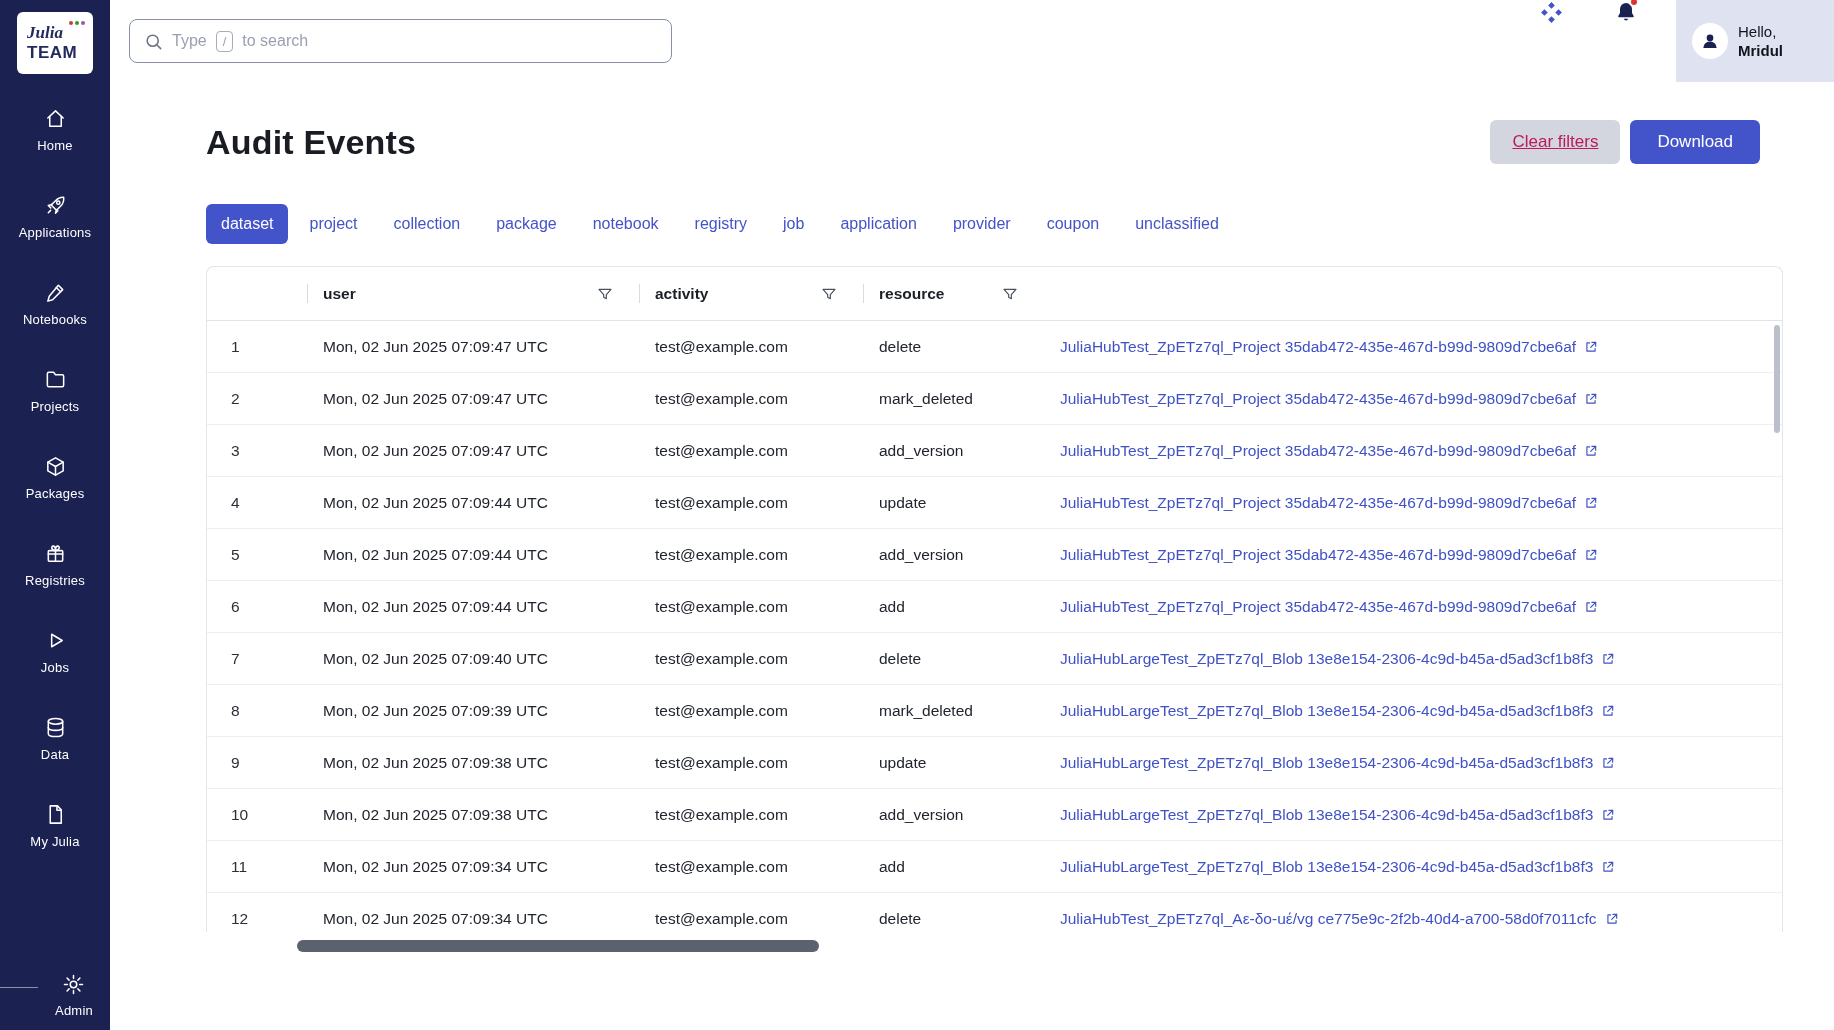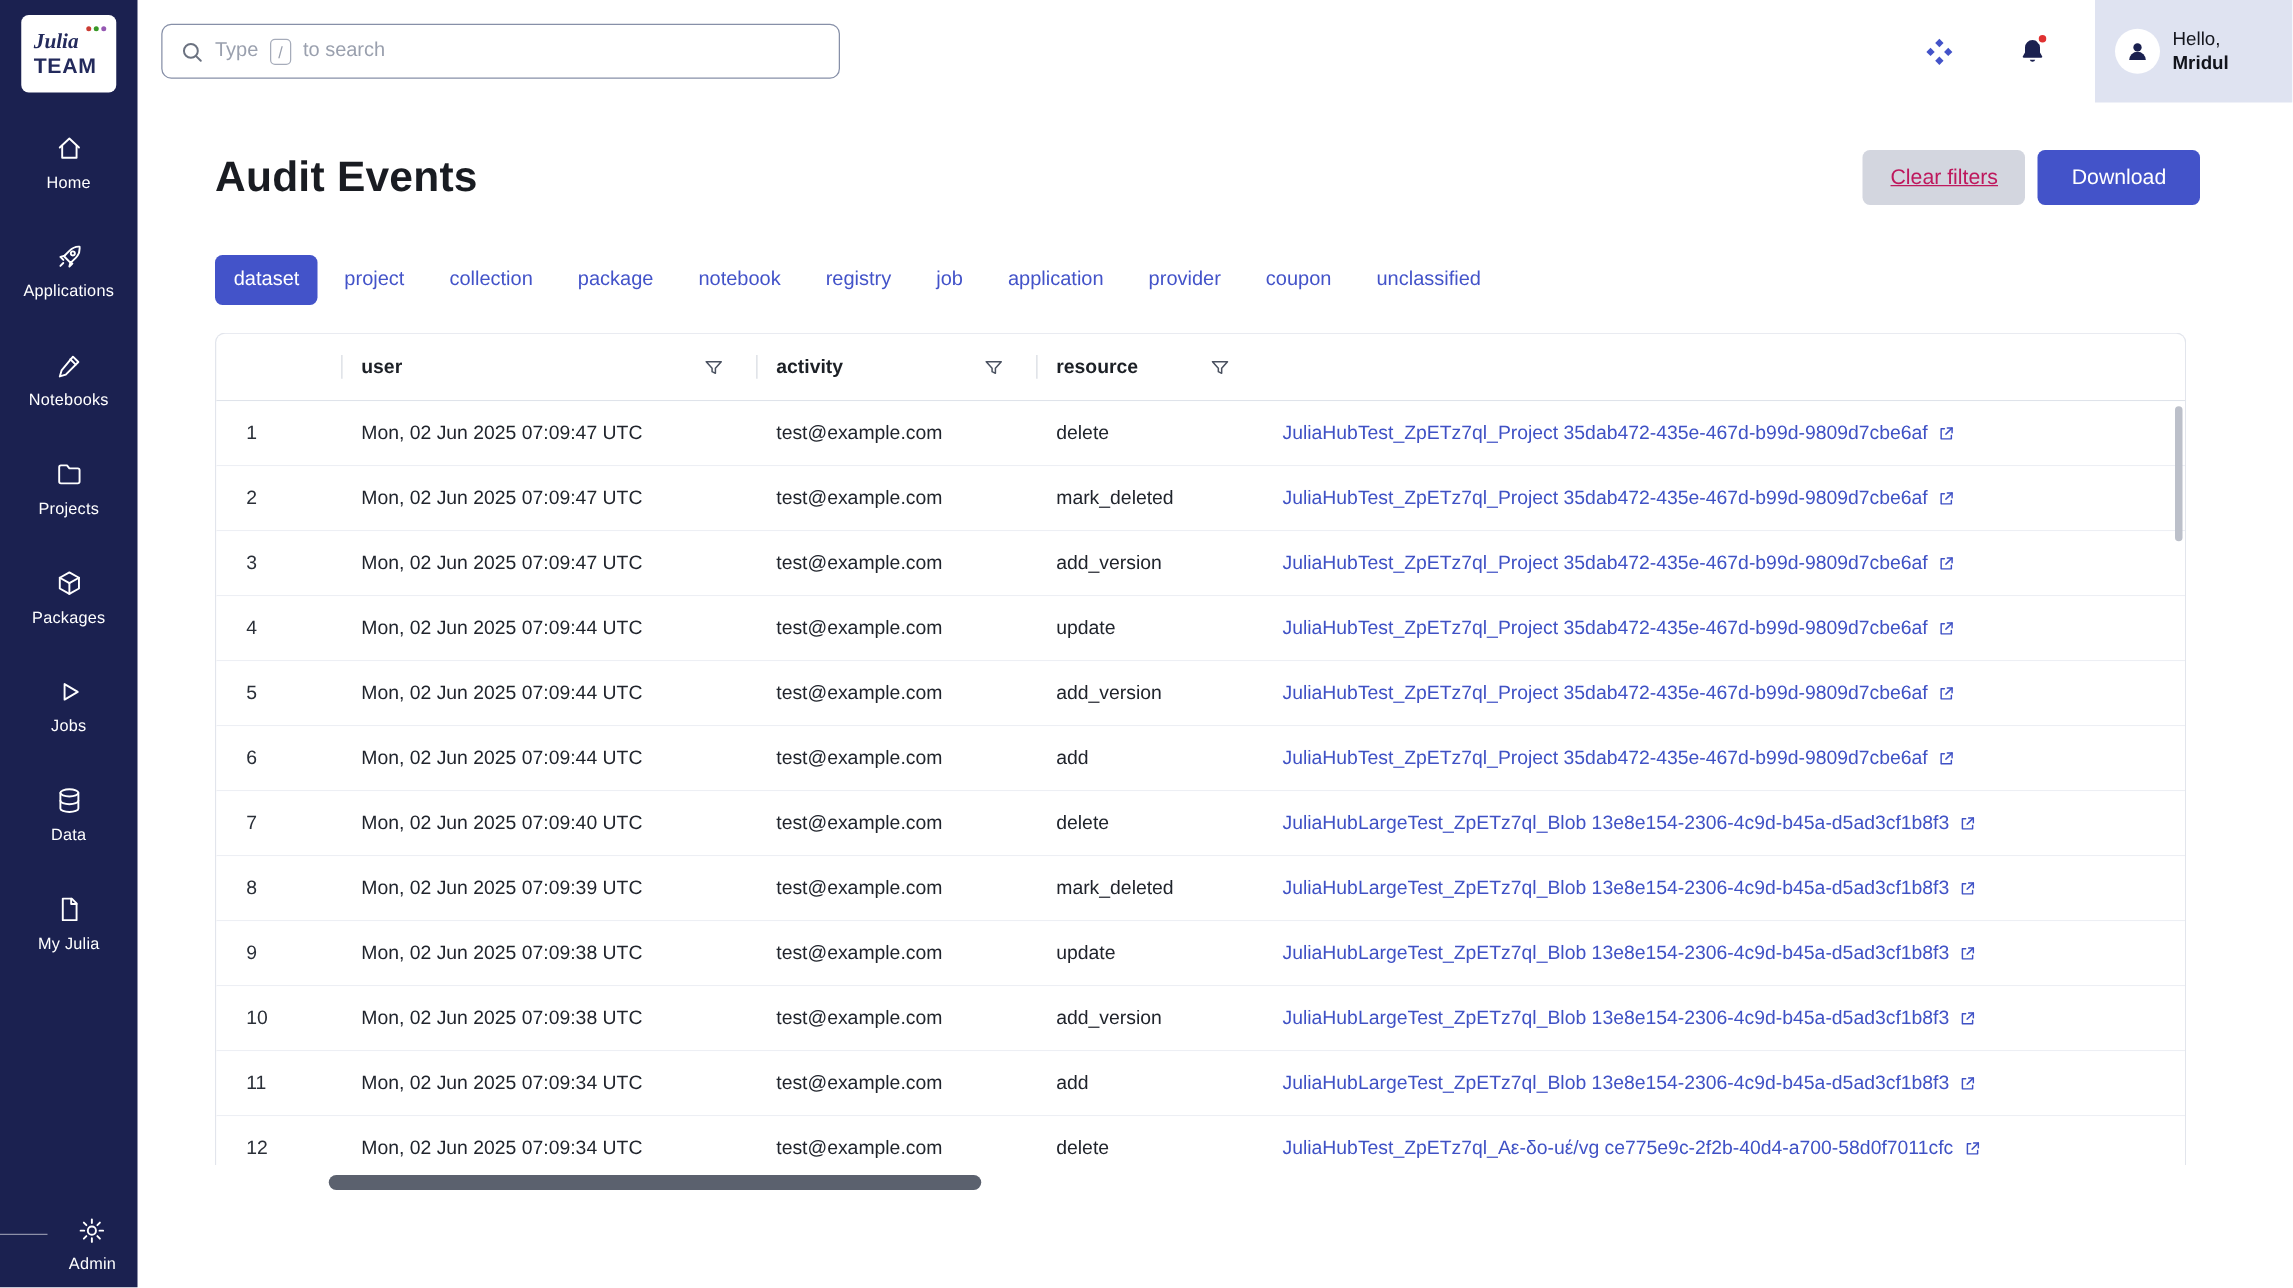--- a/index.html
+++ b/index.html
@@ -21,31 +21,31 @@
   .sidebar-bottom { position:absolute; bottom:0; left:0; right:0; display:flex; flex-direction:row; align-items:center; padding-bottom:12px; }
   .side-divider { width:58px; border:none; border-top:1px solid rgba(255,255,255,.5); margin-bottom:16px; }
   .sidebar-bottom .nav-item { height:auto; }
 
   
   .main { flex:1; display:flex; flex-direction:column; min-width:0; }
   .topbar { height:82px; flex-shrink:0; display:flex; align-items:center; padding-left:19px; background:#fff; }
   .search { width:543px; height:44px; border:1px solid #8790a8; border-radius:8px; display:flex; align-items:center; padding:0 14px; gap:9px; background:#fff; cursor:text; }
   .search .ph { color:#9aa0ae; font-size:16px; }
   .kbd { border:1px solid #a6acba; border-radius:4px; padding:0 6px; font-size:13px; line-height:19px; color:#9aa0ae; }
-  .topbar-right { margin-left:auto; display:flex; align-items:center; height:100%; }
+  .topbar-right { margin-left:auto; display:flex; height:100%; }
   .apps-btn { margin-right:50px; cursor:pointer; display:flex; }
   .bell-wrap { position:relative; margin-right:38px; cursor:pointer; display:flex; }
   .bell-dot { position:absolute; top:-3px; right:-1px; width:10px; height:10px; background:#e03131; border-radius:50%; border:2px solid #fff; }
   .user-panel { width:158px; height:100%; background:#dfe3f1; display:flex; align-items:center; gap:10px; padding-left:16px; cursor:pointer; }
   .avatar { width:36px; height:36px; background:#fff; border-radius:50%; display:flex; align-items:center; justify-content:center; flex-shrink:0; }
   .greeting { font-size:15px; color:#12141c; line-height:1.3; }
   .greet-name { font-weight:700; }
 
   
-  .content { padding:0 74px 0 62px; flex:1; position:relative; min-width:0; }
+  .content { padding:0 74px 0 96px; flex:1; position:relative; min-width:0; }
   .page-head { display:flex; align-items:center; margin-top:38px; }
   h1 { font-size:34px; font-weight:600; color:#191c22; letter-spacing:.2px; }
   .actions { margin-left:auto; display:flex; gap:10px; }
   .btn { border:none; border-radius:6px; font-size:17px; font-family:inherit; padding:12px 22px; cursor:pointer; }
   .btn-clear { background:#d3d6df; color:#be185d; cursor:default;text-decoration:underline; }
   .btn-download { background:#4353c9; color:#fff; padding:12px 27px; font-weight:500; }
 
   .tabs { display:flex; align-items:center; margin-top:40px; gap:6px; }
   .tab { font-size:16px; color:#4353c9; padding:11px 15px; border-radius:6px; cursor:pointer; white-space:nowrap; }
   .tab.active { background:#4353c9; color:#fff; }
@@ -125,20 +125,31 @@
         </div>
         <div class="nav-item">
           <span class="nav-icon">
             <svg width="23" height="23" viewBox="0 0 24 24" fill="none" stroke="#ffffff" stroke-width="1.6" stroke-linecap="round" stroke-linejoin="round">
               <path d="M12 3l8 4.5v9L12 21l-8-4.5v-9L12 3z"></path>
               <path d="M4 7.5l8 4.5 8-4.5"></path>
               <path d="M12 12v9"></path>
             </svg>
           </span>
           <span class="nav-label">Packages</span>
+        </div>
+        <div class="nav-item">
+          <span class="nav-icon">
+            <svg width="23" height="23" viewBox="0 0 24 24" fill="none" stroke="#ffffff" stroke-width="1.6" stroke-linecap="round" stroke-linejoin="round">
+              <rect x="4.5" y="9" width="15" height="11" rx="1"></rect>
+              <path d="M4.5 12.5h15"></path>
+              <path d="M12 9v11"></path>
+              <path d="M12 9c-4 0-5.2-4.7-2.3-4.7 1.9 0 2.3 2.7 2.3 4.7zm0 0c4 0 5.2-4.7 2.3-4.7-1.9 0-2.3 2.7-2.3 4.7z"></path>
+            </svg>
+          </span>
+          <span class="nav-label">Registries</span>
         </div>
         <div class="nav-item">
           <span class="nav-icon">
             <svg width="23" height="23" viewBox="0 0 24 24" fill="none" stroke="#ffffff" stroke-width="1.6" stroke-linecap="round" stroke-linejoin="round">
               <path d="M8 5.5v13l11-6.5z"></path>
             </svg>
           </span>
           <span class="nav-label">Jobs</span>
         </div>
         <div class="nav-item">

